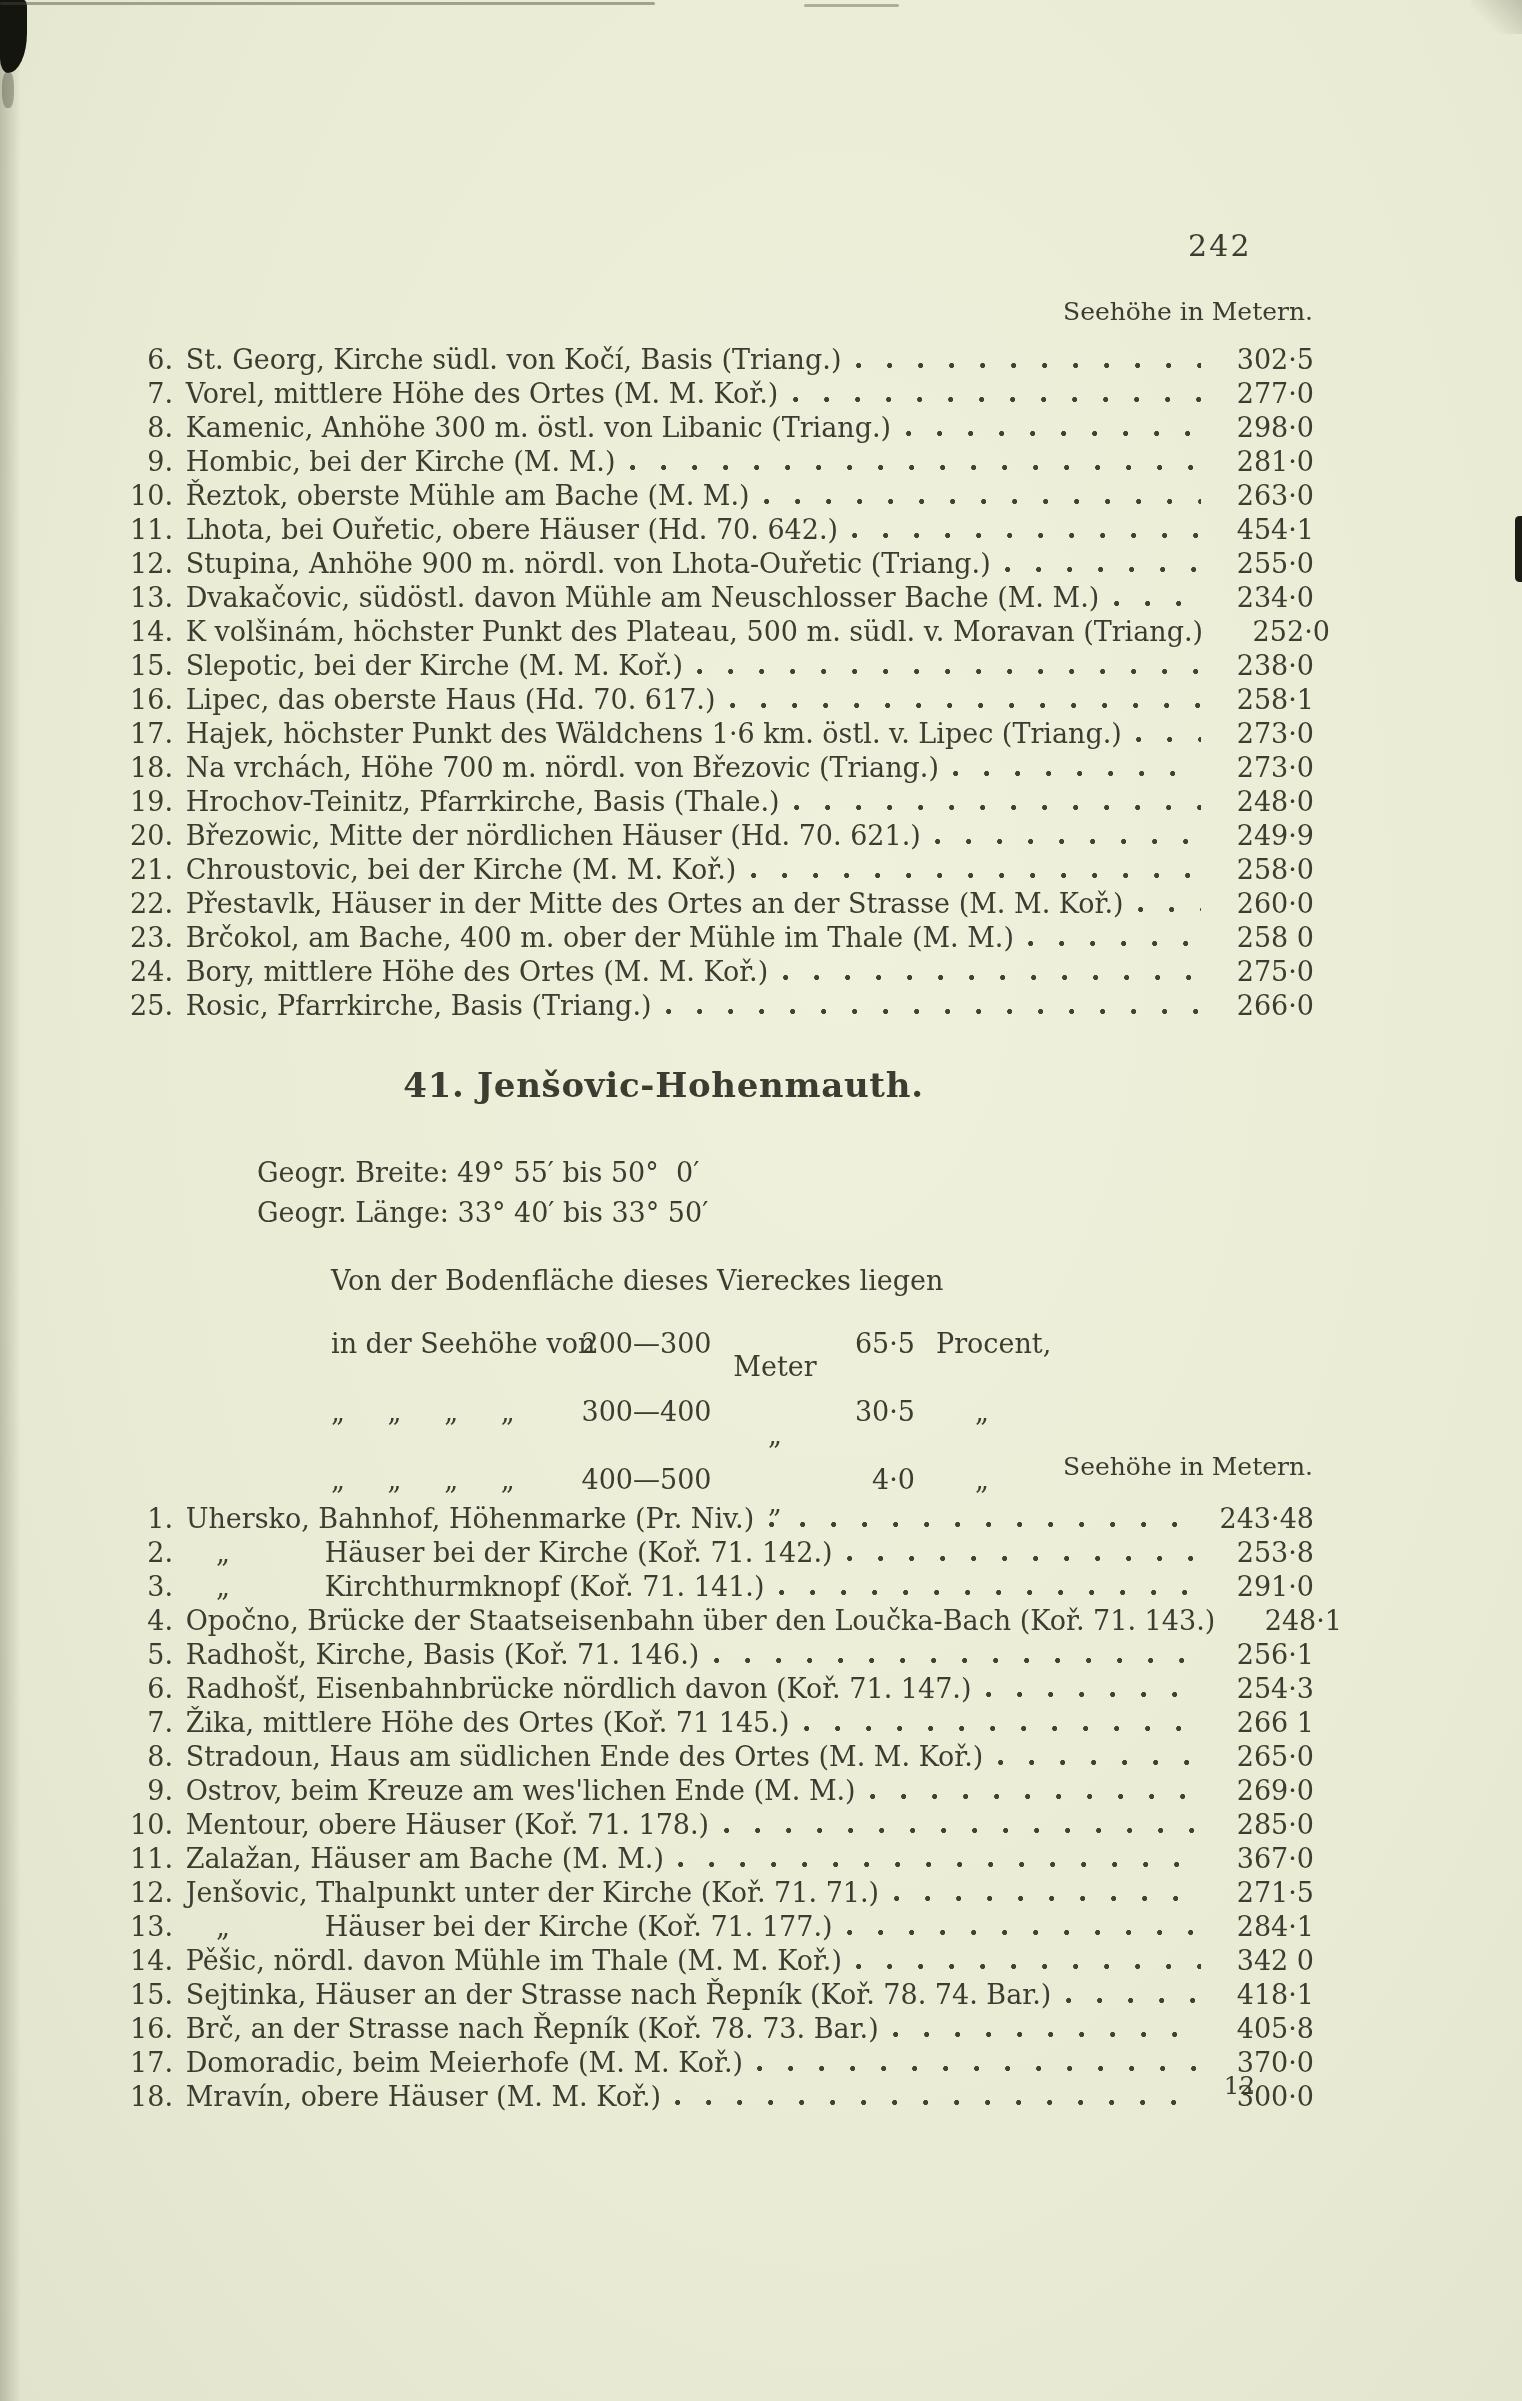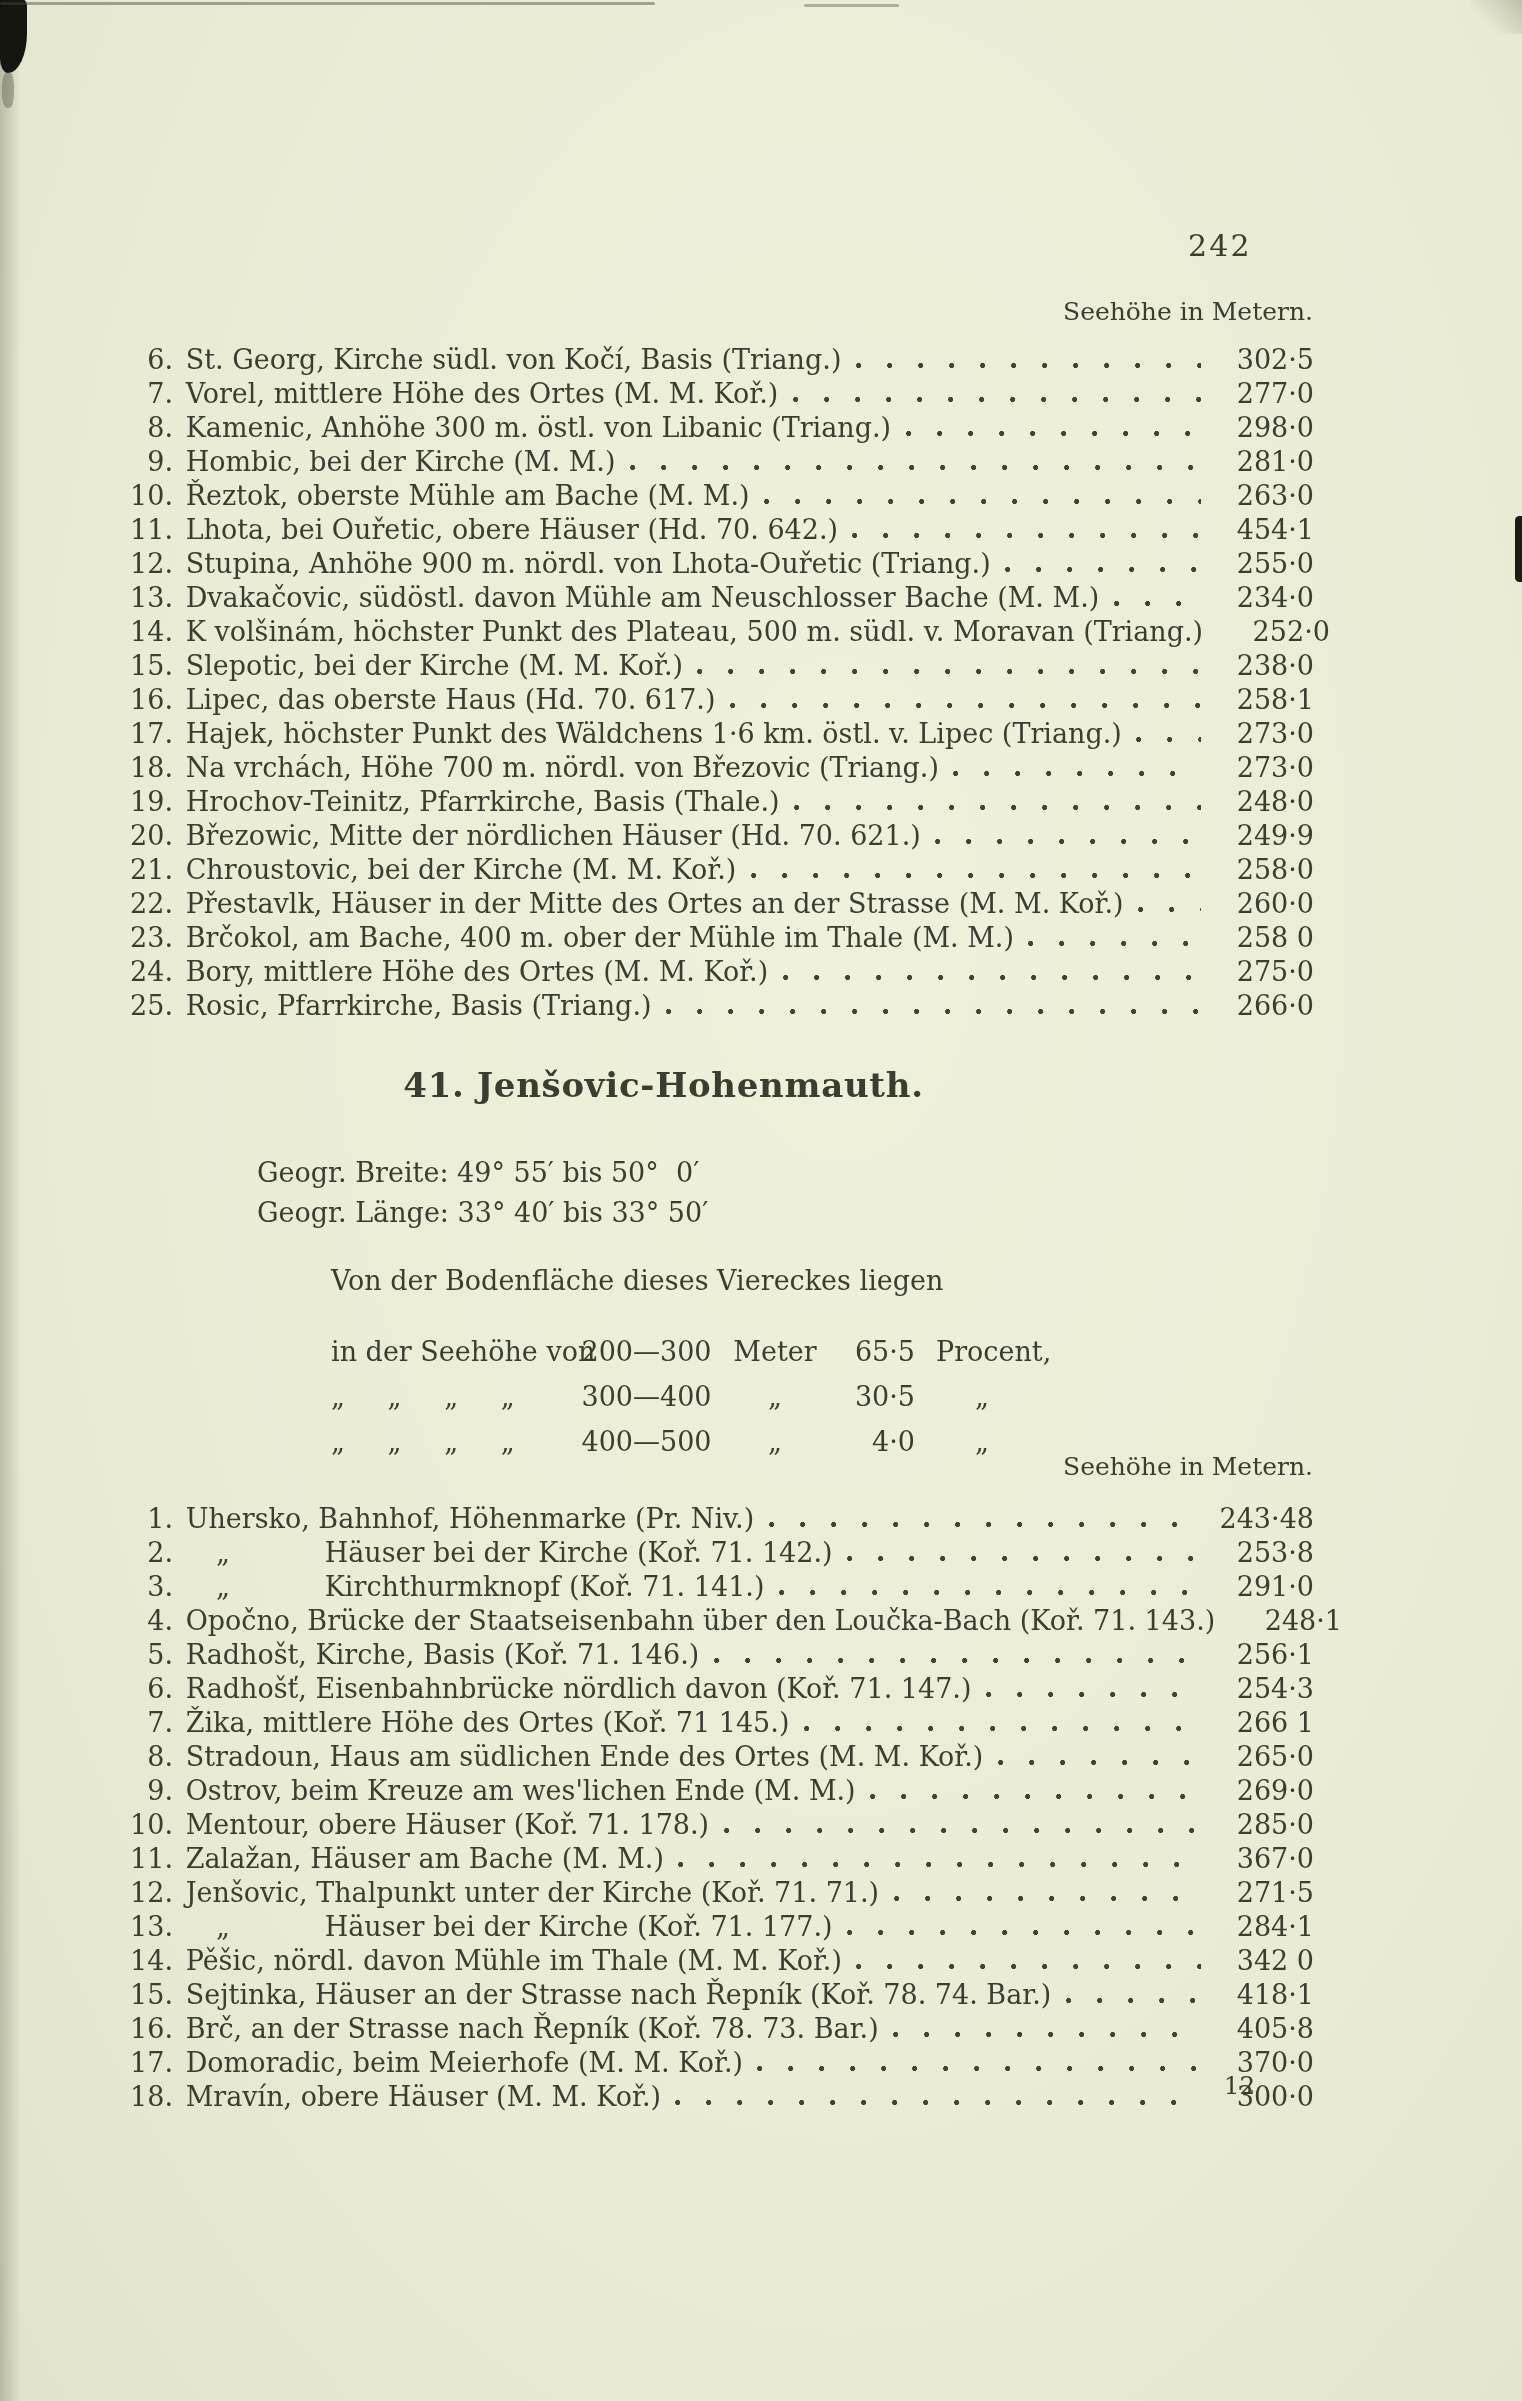--- a/index.html
+++ b/index.html
@@ -48,27 +48,27 @@
     background-size: 31px 9px; background-repeat: repeat-x; }
   .row .val { flex: 0 0 103px; text-align: right; }
 
   .section-heading { position: absolute; top: 1065px; left: 104px; width: 1119px;
     text-align: center; font-size: 34px; font-weight: bold; letter-spacing: 0.7px; }
 
   .geo-block { position: absolute; top: 1153px; left: 257px; font-size: 27px; }
   .geo-line { white-space: pre; line-height: 40px; }
 
   .dist-block { position: absolute; top: 1264px; left: 331px; font-size: 27px; }
-  .dist-intro { line-height: 34px; margin-bottom: 31px; white-space: pre; }
+  .dist-intro { line-height: 34px; margin-bottom: 23px; white-space: pre; }
   .dist-row { display: grid; grid-template-columns: 239px 153px 104px 88px 134px;
     line-height: 45px; white-space: pre; }
   .dist-row .prefix { text-align: left; }
   .dist-row.dittos .prefix { word-spacing: 34px; }
   .dist-row .range { text-align: center; }
-  .dist-row .unit { text-align: center; }
+  .dist-row .unit { text-align: center; margin-top: 23px; }
   .dist-row .pct { text-align: right; }
   .dist-row .suffix { text-align: center; }
   .dist-row .suffix.word { text-align: center; padding-left: 21px; }
 
   .signature { position: absolute; top: 2063px; left: 1206px; width: 67px;
     text-align: center; font-size: 24.6px; margin-top: 8px; }
 </style>
 </head>
 <body>
 

